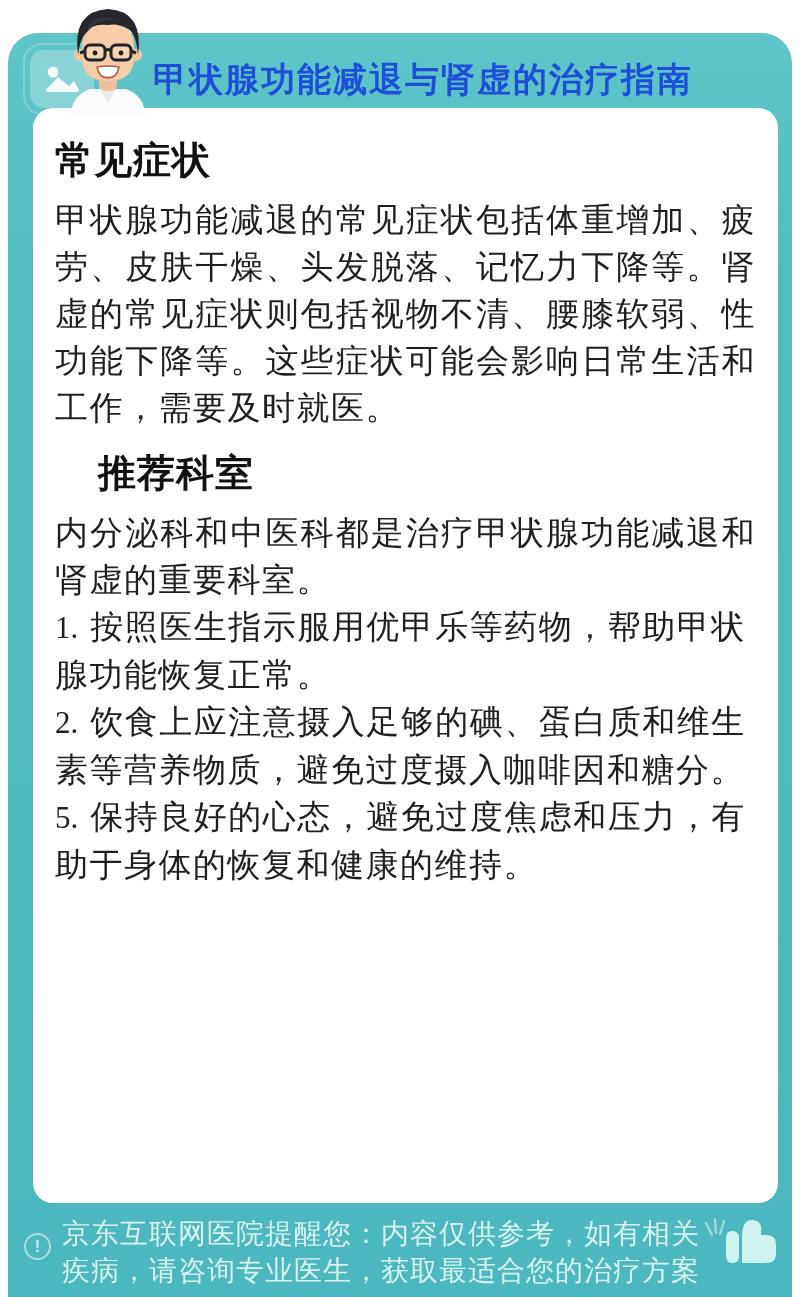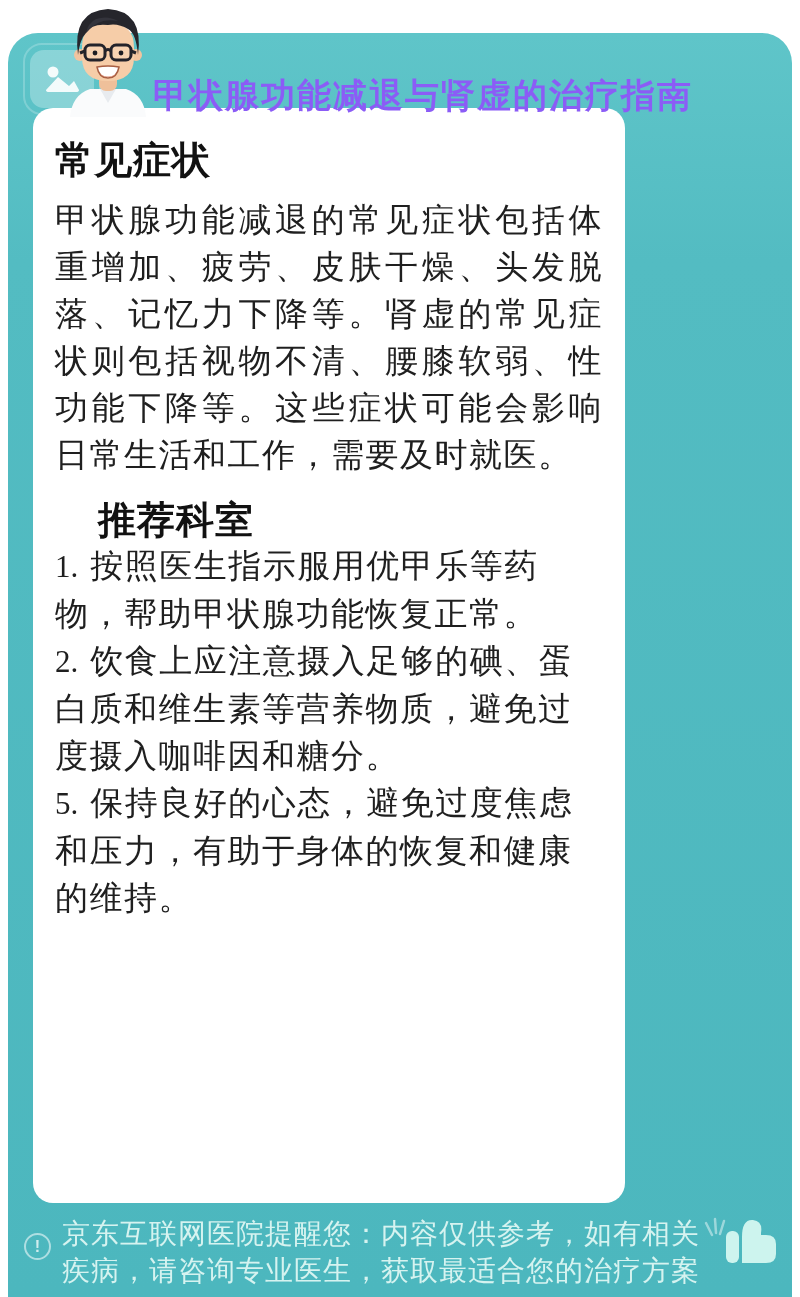--- a/index.html
+++ b/index.html
@@ -11,36 +11,36 @@
   }
   
   .teal-panel {
     position:absolute; left:8px; top:33px; width:784px; height:1264px;
     background:linear-gradient(180deg, var(--teal-light) 0%, var(--teal) 18%, var(--teal-dark) 100%);
     border-radius:30px 30px 0 0;
   }
   
   .header-title {
     position:absolute; left:153px; top:57px; width:620px;
-    font-size:34px; font-weight:bold; color:#8b5cf6;
-    letter-spacing:2px; line-height:44px; z-index:3;margin-top:16px;
+    font-size:34px; font-weight:bold; color:#1d4ed8;
+    letter-spacing:2px; line-height:44px; z-index:3;
   }
   .badge {
     position:absolute; left:30px; top:50px; width:64px; height:58px;
     background:rgba(255,255,255,0.28); border-radius:14px; z-index:2;
   }
   .badge::after {
     content:""; position:absolute; left:-7px; top:-7px; right:-7px; bottom:-7px;
     border:2px solid rgba(255,255,255,0.22); border-radius:19px;
   }
   .badge svg { position:absolute; left:13px; top:13px; }
   .avatar { position:absolute; left:52px; top:3px; width:112px; height:114px; z-index:4; }
   
   .card {
-    position:absolute; left:33px; top:108px; width:592px; height:1095px;
+    position:absolute; left:33px; top:108px; width:745px; height:1095px;
     background:var(--card-bg); border-radius:20px; z-index:2;
     padding:30px 22px 0 22px; overflow:hidden;
   }
   .sec-heading {
     font-size:38px; line-height:44px; font-weight:bold;
     color:var(--heading-color); letter-spacing:1px;
   }
   .card h2:not(:first-child) { margin-top:20px;margin-left:43px; }
   .body-text {
     margin-top:14px; font-size:33px; line-height:47px;
@@ -110,20 +110,21 @@
     <path d="M48 71 Q56 76 64 71 Q61 74 56 74 Q51 74 48 71 Z" fill="#e2876a"></path>
   </svg>
 
   <div class="header-title">甲状腺功能减退与肾虚的治疗指南</div>
 
   <div class="card">
     <h2 class="sec-heading">常见症状</h2>
     <p class="body-text">甲状腺功能减退的常见症状包括体重增加、疲劳、皮肤干燥、头发脱落、记忆力下降等。肾虚的常见症状则包括视物不清、腰膝软弱、性功能下降等。这些症状可能会影响日常生活和工作，需要及时就医。</p>
 
     <h2 class="sec-heading">推荐科室</h2>
+    <p class="body-text">内分泌科和中医科都是治疗甲状腺功能减退和肾虚的重要科室。</p>
 
 
     <p class="list-item">
       <span class="num">1.</span><span>按照医生指示服用优甲乐等药物，帮助甲状腺功能恢复正常。</span>
     </p>
     <p class="list-item">
       <span class="num">2.</span><span>饮食上应注意摄入足够的碘、蛋白质和维生素等营养物质，避免过度摄入咖啡因和糖分。</span>
     </p>
     <p class="list-item">
       <span class="num">5.</span><span>保持良好的心态，避免过度焦虑和压力，有助于身体的恢复和健康的维持。</span>

